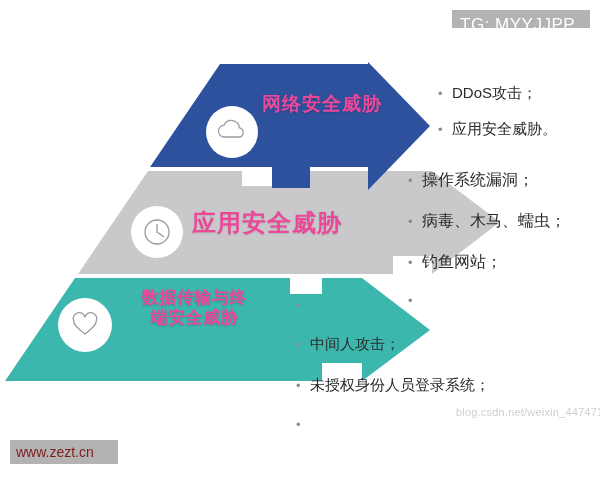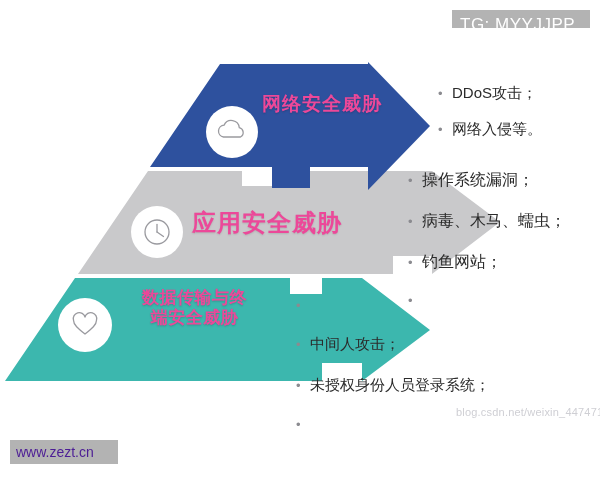--- a/index.html
+++ b/index.html
@@ -38,21 +38,21 @@
   }
 
   
   .site-watermark {
     position: absolute;
     left: 10px;
     top: 440px;
     width: 108px;
     height: 24px;
     background: #b3b3b3;
-    color: #4c1d95;
+    color: #7f1d1d;
     font-size: 14px;
     line-height: 24px;
     padding-left: 6px;
     box-sizing: border-box;
     white-space: nowrap;
   }
 
   
   .faint-watermark {
     position: absolute;
@@ -210,21 +210,21 @@
     <span class="line">端安全威胁</span>
   </div>
 
   <div class="bullet-group" id="group-network">
     <div class="bullet-row">
       <span class="bullet-dot">•</span>
       <span class="bullet-text">DDoS攻击；</span>
     </div>
     <div class="bullet-row">
       <span class="bullet-dot">•</span>
-      <span class="bullet-text">网络入侵等。</span>
+      <span class="bullet-text">应用安全威胁。</span>
     </div>
   </div>
 
   <div class="bullet-group" id="group-application">
     <div class="bullet-row">
       <span class="bullet-dot">•</span>
       <span class="bullet-text">操作系统漏洞；</span>
     </div>
     <div class="bullet-row">
       <span class="bullet-dot">•</span>

